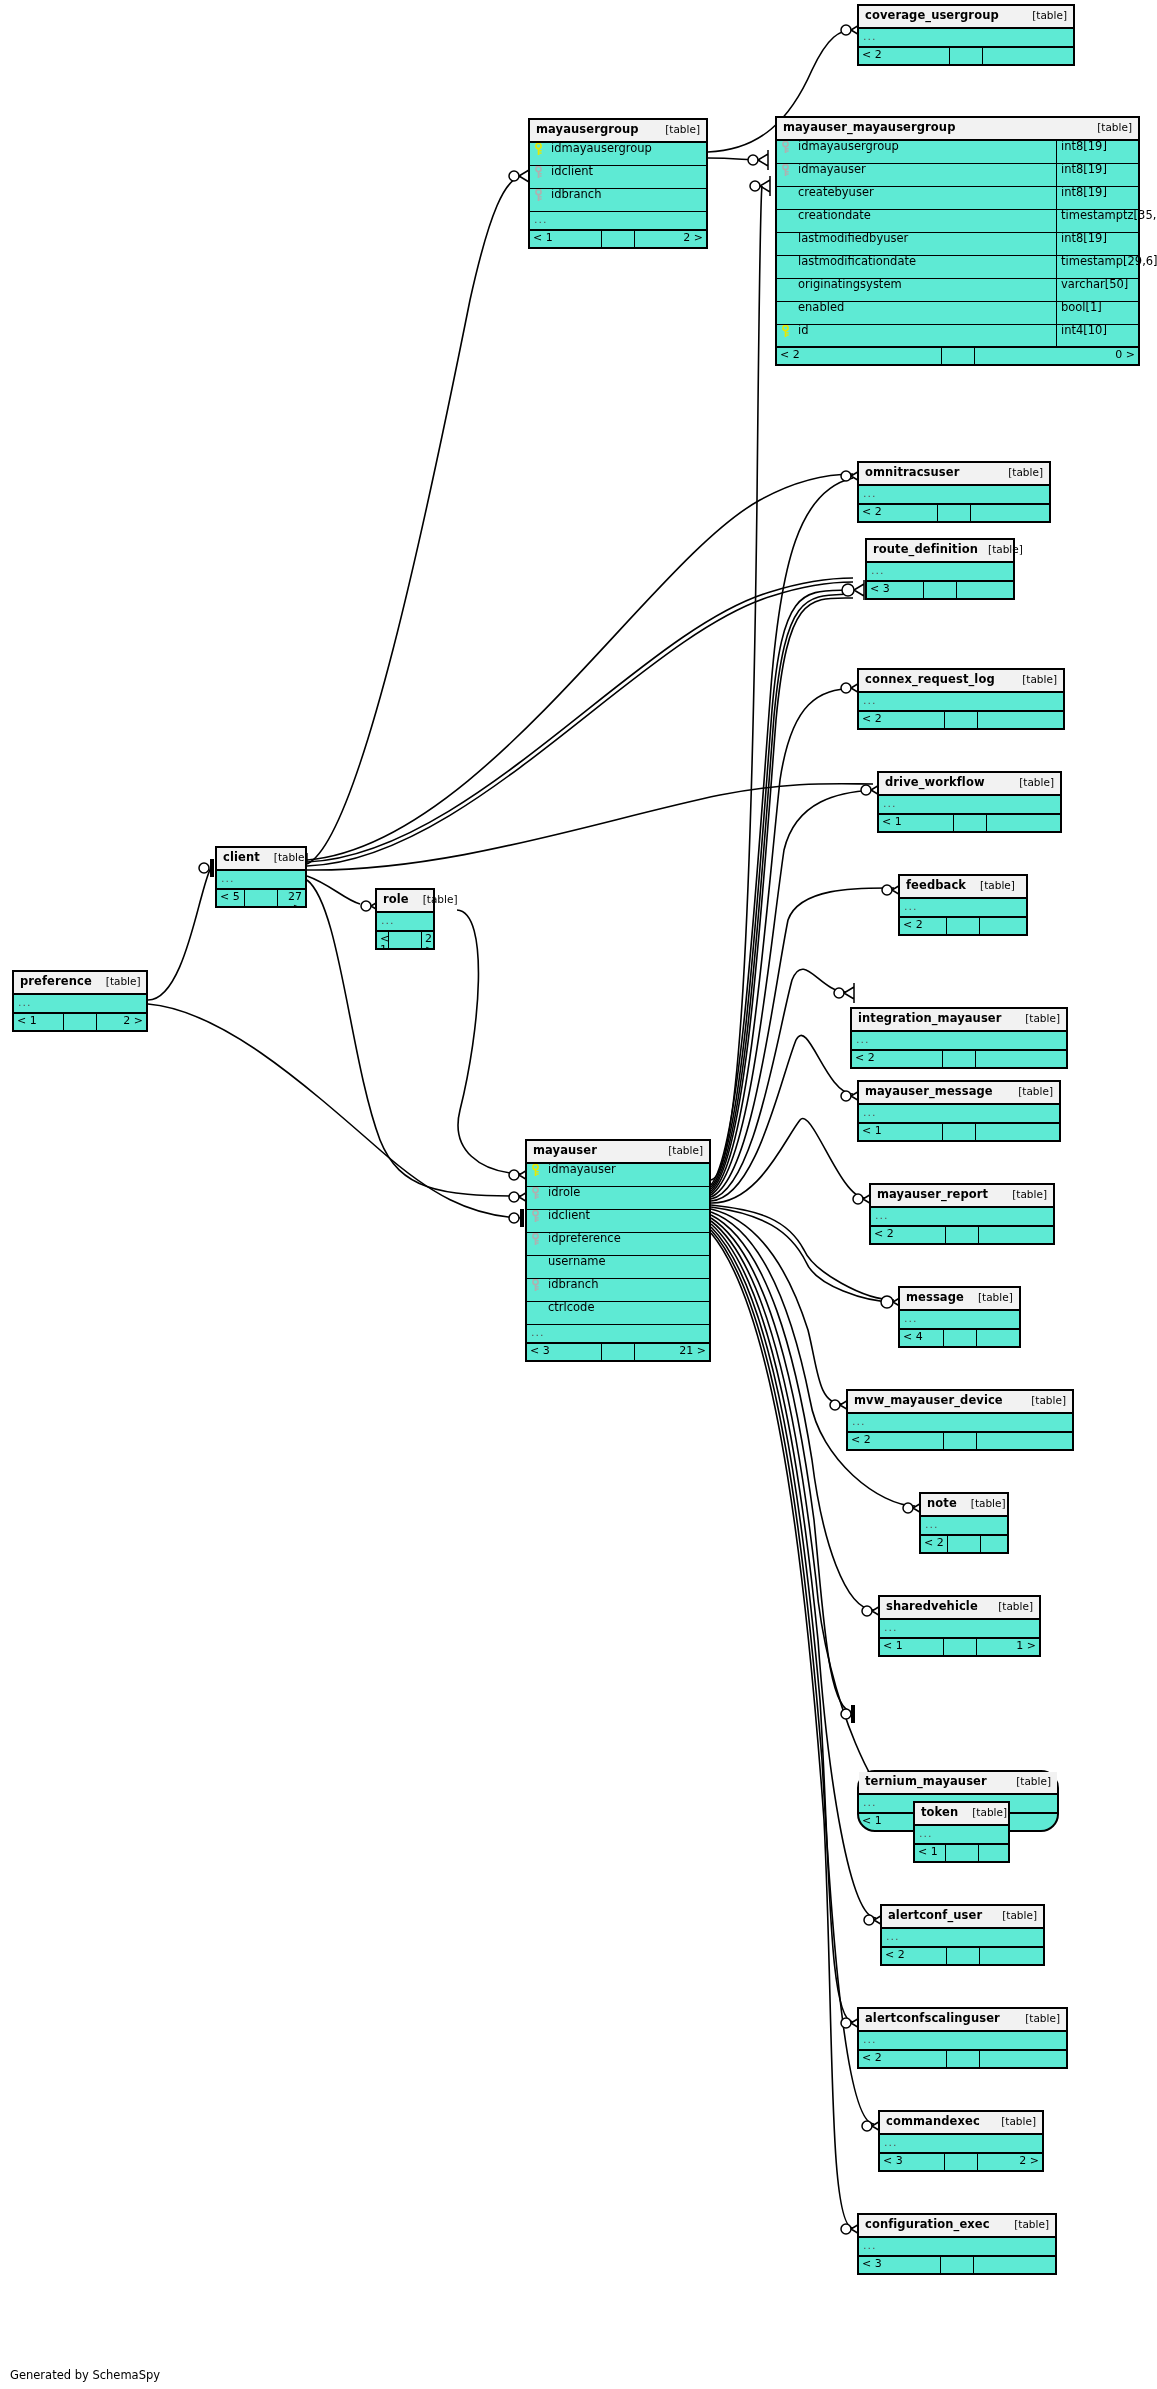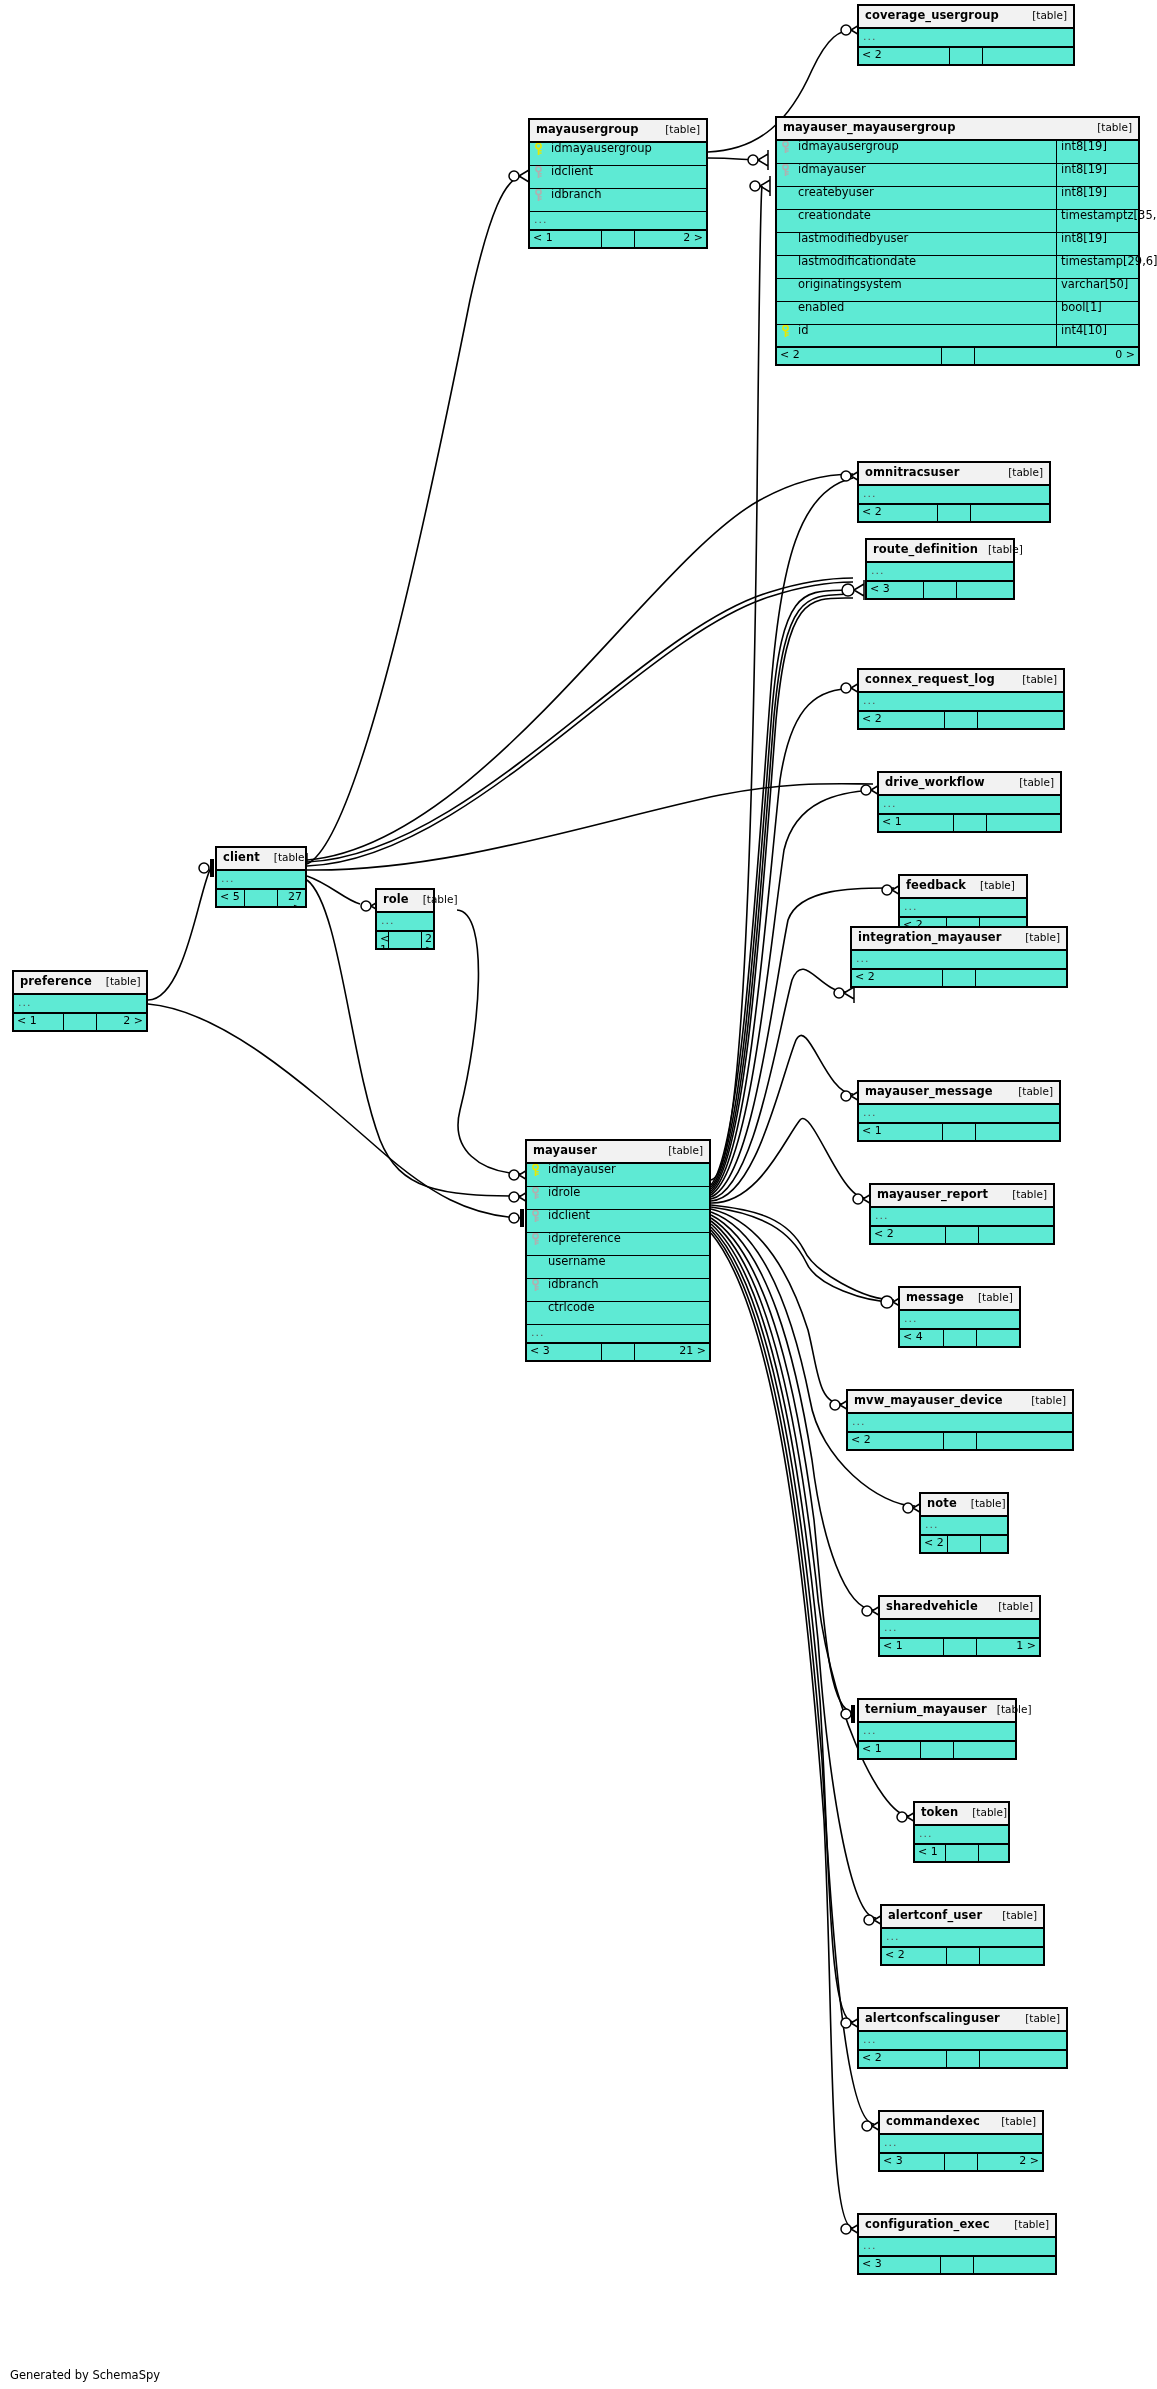--- a/index.html
+++ b/index.html
@@ -440,21 +440,21 @@
           <span class="tname">feedback</span>
           <span class="ttag">[table]</span>
         </div>
         <div class="ellipsis-row">...</div>
         <div class="footrow">
           <div class="fl">&lt; 2</div>
           <div class="fm"></div>
           <div class="fr"></div>
         </div>
       </div>
-      <div class="tbl wide" style="left: 850px; top: 926px; width: 218px;">
+      <div class="tbl wide" style="left: 850px; top: 1007px; width: 218px;">
         <div class="hdr">
           <span class="tname">integration_mayauser</span>
           <span class="ttag">[table]</span>
         </div>
         <div class="ellipsis-row">...</div>
         <div class="footrow">
           <div class="fl">&lt; 2</div>
           <div class="fm"></div>
           <div class="fr"></div>
         </div>
@@ -524,21 +524,21 @@
           <span class="tname">sharedvehicle</span>
           <span class="ttag">[table]</span>
         </div>
         <div class="ellipsis-row">...</div>
         <div class="footrow">
           <div class="fl">&lt; 1</div>
           <div class="fm"></div>
           <div class="fr">1 &gt;</div>
         </div>
       </div>
-      <div class="tbl wide" style="left: 857px; top: 1698px; width: 160px;">
+      <div class="tbl wide" style="left: 857px; top: 1770px; width: 202px; border-radius: 18px;">
         <div class="hdr">
           <span class="tname">ternium_mayauser</span>
           <span class="ttag">[table]</span>
         </div>
         <div class="ellipsis-row">...</div>
         <div class="footrow">
           <div class="fl">&lt; 1</div>
           <div class="fm"></div>
           <div class="fr"></div>
         </div>

